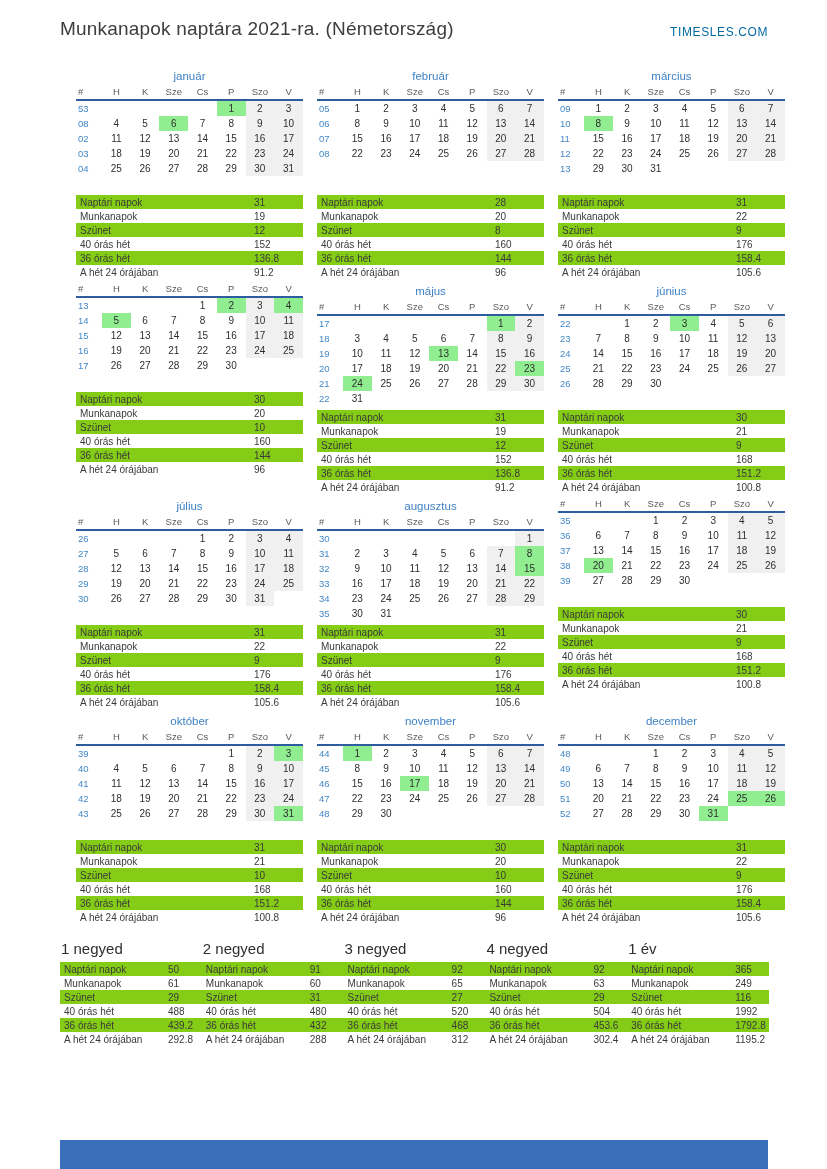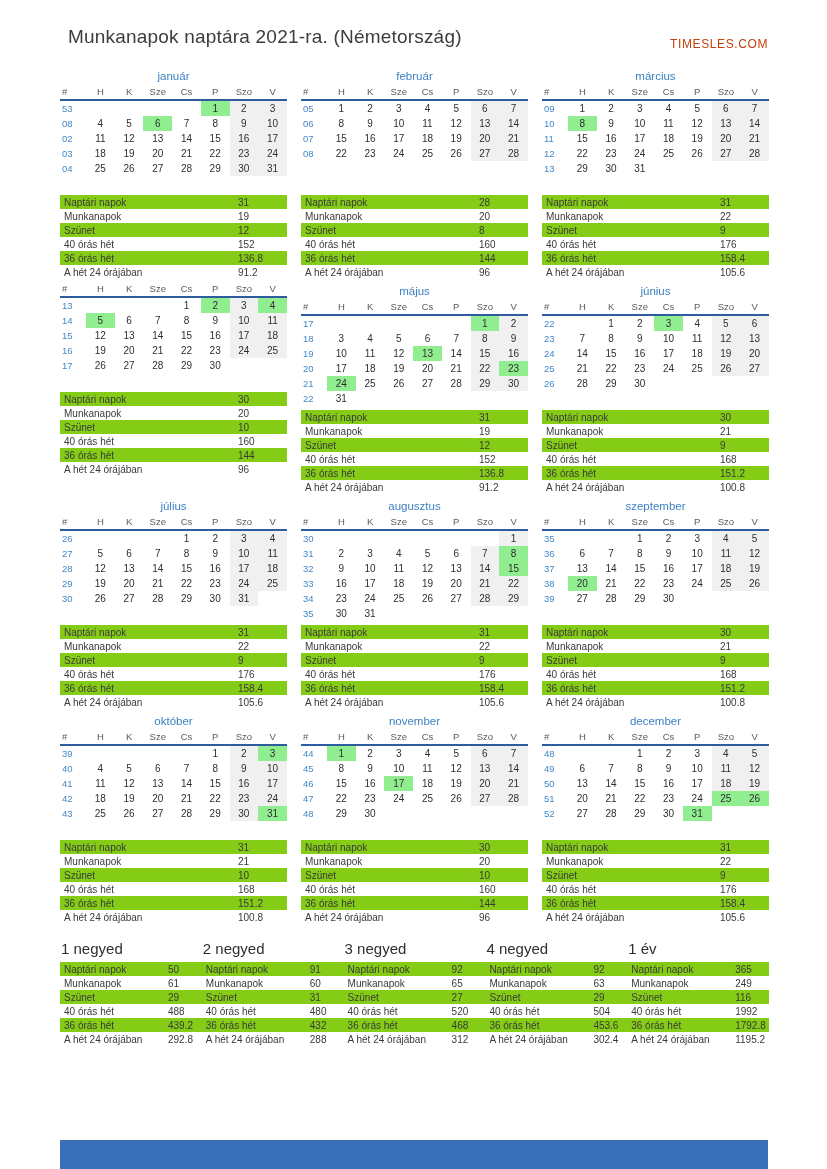--- a/index.html
+++ b/index.html
@@ -1,25 +1,25 @@
 <!DOCTYPE html>
 <html><head>
 <meta charset="utf-8">
 <style>
   html,body{margin:0;padding:0;background:#ffffff;}
   body{width:827px;height:1169px;position:relative;font-family:"Liberation Sans",sans-serif;overflow:hidden;}
   .page{position:absolute;inset:0;background:#fff;}
 
   
   .header{position:absolute;left:60px;right:59px;top:18px;display:flex;justify-content:space-between;align-items:flex-start;}
-  .page-title{font-size:19px;font-weight:400;color:#3d3d3d;margin:8px;letter-spacing:0.2px;}
-  .logo{font-size:12px;color:#c2410c;letter-spacing:0.6px;margin-top:19px;text-decoration:none;}
+  .page-title{font-size:19px;font-weight:400;color:#3d3d3d;margin:0;letter-spacing:0.2px;}
+  .logo{font-size:12px;color:#0369a1;letter-spacing:0.6px;margin-top:7px;text-decoration:none;}
 
   
-  .months-grid{position:absolute;top:66px;left:60px;width:709px;display:grid;
+  .months-grid{position:absolute;top:66px;left:76px;width:709px;display:grid;
     grid-template-columns:repeat(3,227px);column-gap:14px;grid-auto-rows:215px;}
   .month{width:227px;}
   .month-title{color:#3e82c4;text-align:center;font-size:11.5px;height:18px;padding-top:4px;box-sizing:border-box;}
   .cal-area{height:104px;}
   table.cal{border-collapse:collapse;table-layout:fixed;width:100%;}
   table.cal thead tr{border-bottom:2px solid #2d5d9f;}
   table.cal th{font-size:9.5px;color:#5a5a5a;font-weight:400;height:15px;text-align:center;padding:0;}
   table.cal td{height:15px;text-align:center;font-size:10px;color:#2e2e2e;padding:0;}
   table.cal th.wk,table.cal td.wk{width:24px;text-align:left;padding-left:2px;}
   table.cal td.wk{color:#4288c8;font-size:9.5px;}
@@ -857,21 +857,20 @@
             </tr>
             <tr>
               <td class="lab">A hét 24 órájában</td>
               <td class="val">105.6</td>
             </tr>
           </tbody>
         </table>
   </div>
 
   <div class="month">
-    <div class="month-title">szeptember</div>
     <div class="cal-area">
       <table class="cal">
         <thead>
               <tr>
                 <th class="wk">#</th>
                 <th>H</th>
                 <th>K</th>
                 <th>Sze</th>
                 <th>Cs</th>
                 <th>P</th>

